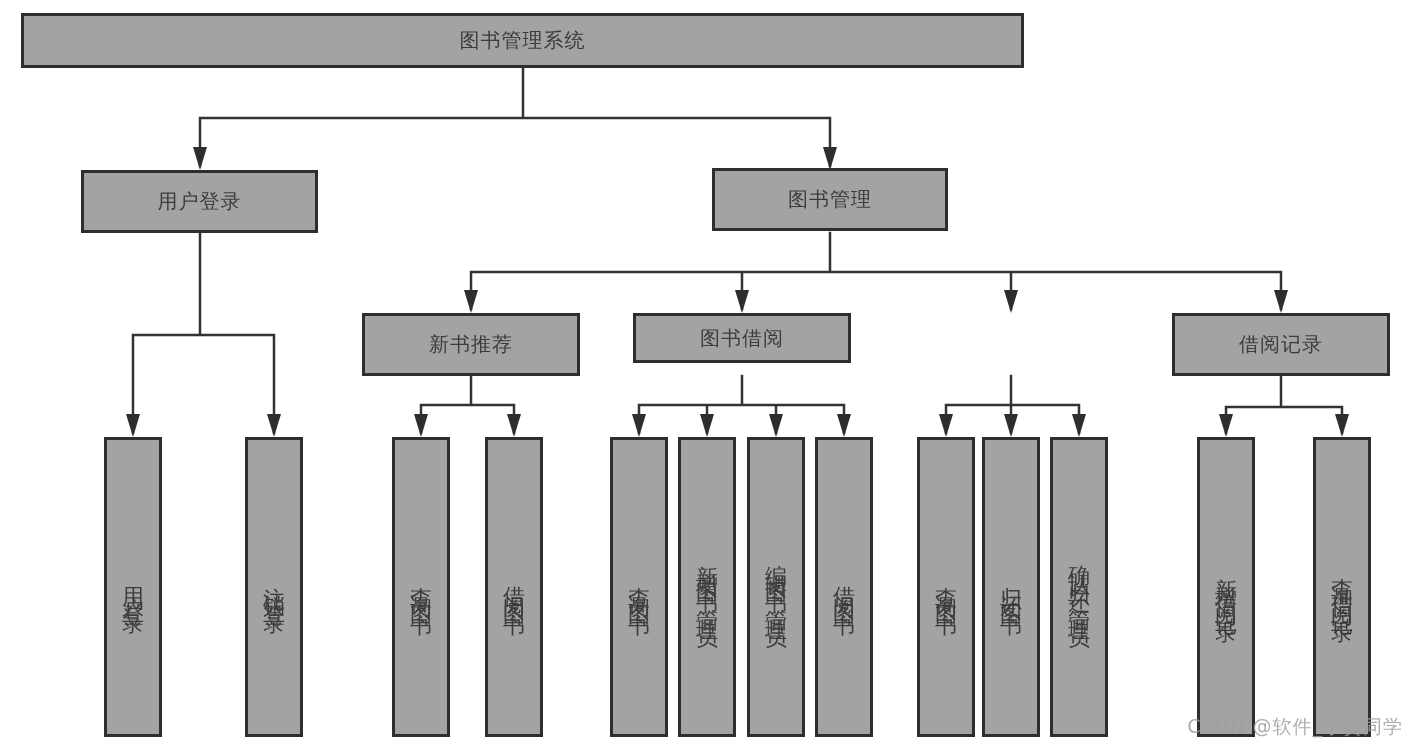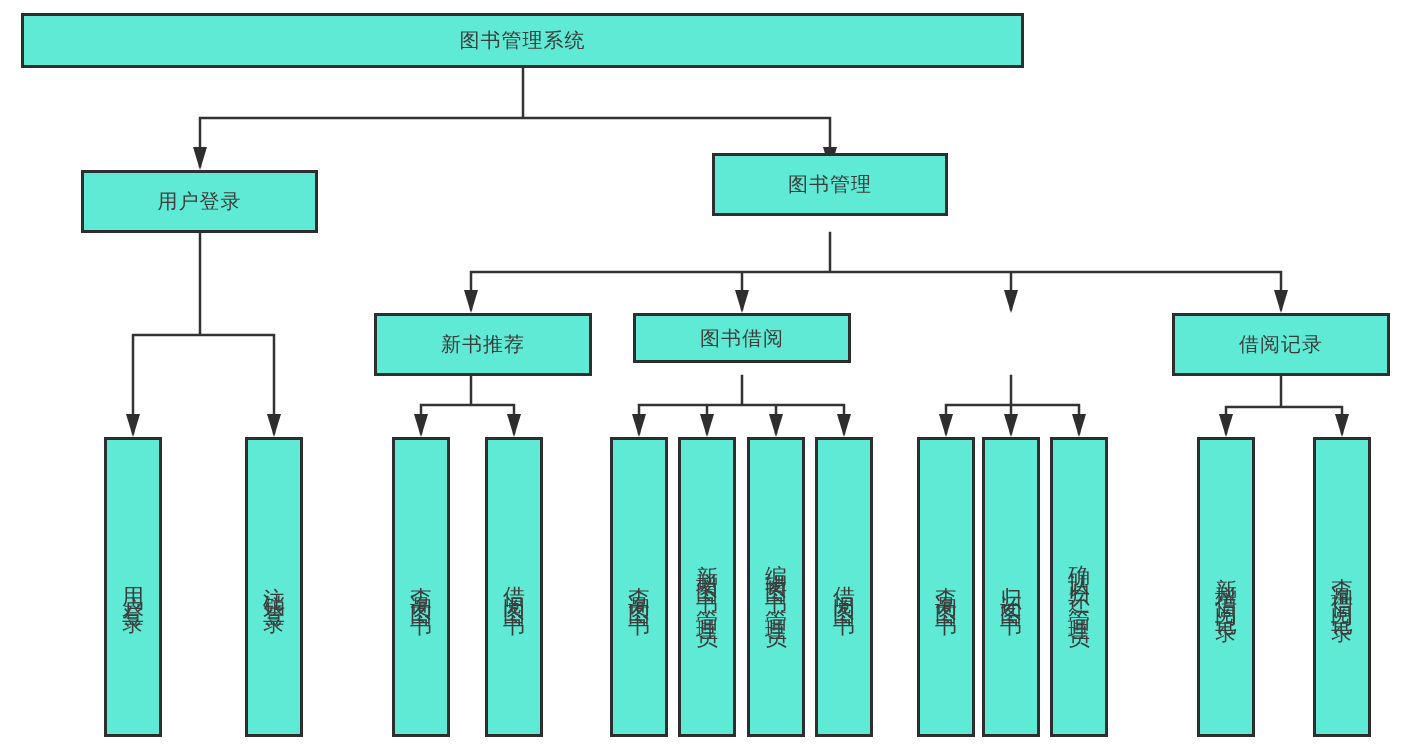--- a/index.html
+++ b/index.html
@@ -16,21 +16,21 @@
 
   .wires {
     position: absolute;
     left: 0; top: 0;
     width: 1405px; height: 747px;
     pointer-events: none;
   }
 
   .node {
     position: absolute;
-    background: #5eead4;
+    background: #a3a3a3;
     border: 3px solid #2e2e2e;
     color: #3c3c3c;
     display: flex;
     align-items: center;
     justify-content: center;
     font-size: 20px;
     letter-spacing: 1px;
     white-space: nowrap;
   }
 
@@ -102,23 +102,23 @@
       <polygon points="1072,414 1086,414 1079,437"></polygon>
 
       <polygon points="1219,414 1233,414 1226,437"></polygon>
       <polygon points="1335,414 1349,414 1342,437"></polygon>
     </g>
   </svg>
 
   <div class="node" style="left:21px; top:13px; width:1003px; height:55px;">图书管理系统</div>
 
   <div class="node" style="left:81px; top:170px; width:237px; height:63px;">用户登录</div>
-  <div class="node" style="left:712px; top:153px; width:236px; height:63px;">图书管理</div>
+  <div class="node" style="left:712px; top:168px; width:236px; height:63px;">图书管理</div>
 
-  <div class="node" style="left:362px; top:313px; width:218px; height:63px;margin-left:12px;">新书推荐</div>
+  <div class="node" style="left:362px; top:313px; width:218px; height:63px;">新书推荐</div>
   <div class="node" style="left:633px; top:313px; width:218px; height:50px;">图书借阅</div>
   <div class="node" style="left:1172px; top:313px; width:218px; height:63px;">借阅记录</div>
 
   <div class="node leaf" style="left:104px; top:437px; width:58px; height:300px;">用户登录</div>
   <div class="node leaf" style="left:245px; top:437px; width:58px; height:300px;">注销登录</div>
 
   <div class="node leaf" style="left:392px; top:437px; width:58px; height:300px;">查询图书</div>
   <div class="node leaf" style="left:485px; top:437px; width:58px; height:300px;">借阅图书</div>
 
   <div class="node leaf" style="left:610px; top:437px; width:58px; height:300px;">查询图书</div>
@@ -126,14 +126,15 @@
   <div class="node leaf" style="left:747px; top:437px; width:58px; height:300px;">编辑图书（管理员）</div>
   <div class="node leaf" style="left:815px; top:437px; width:58px; height:300px;">借阅图书</div>
 
   <div class="node leaf" style="left:917px; top:437px; width:58px; height:300px;">查询图书</div>
   <div class="node leaf" style="left:982px; top:437px; width:58px; height:300px;">归还图书</div>
   <div class="node leaf" style="left:1050px; top:437px; width:58px; height:300px;">确认归还（管理员）</div>
 
   <div class="node leaf" style="left:1197px; top:437px; width:58px; height:300px;">新增借阅记录</div>
   <div class="node leaf" style="left:1313px; top:437px; width:58px; height:300px;">查询借阅记录</div>
 
+  <div class="watermark">CSDN @软件_小贺同学</div>
 
 </div>
 
 </body></html>

